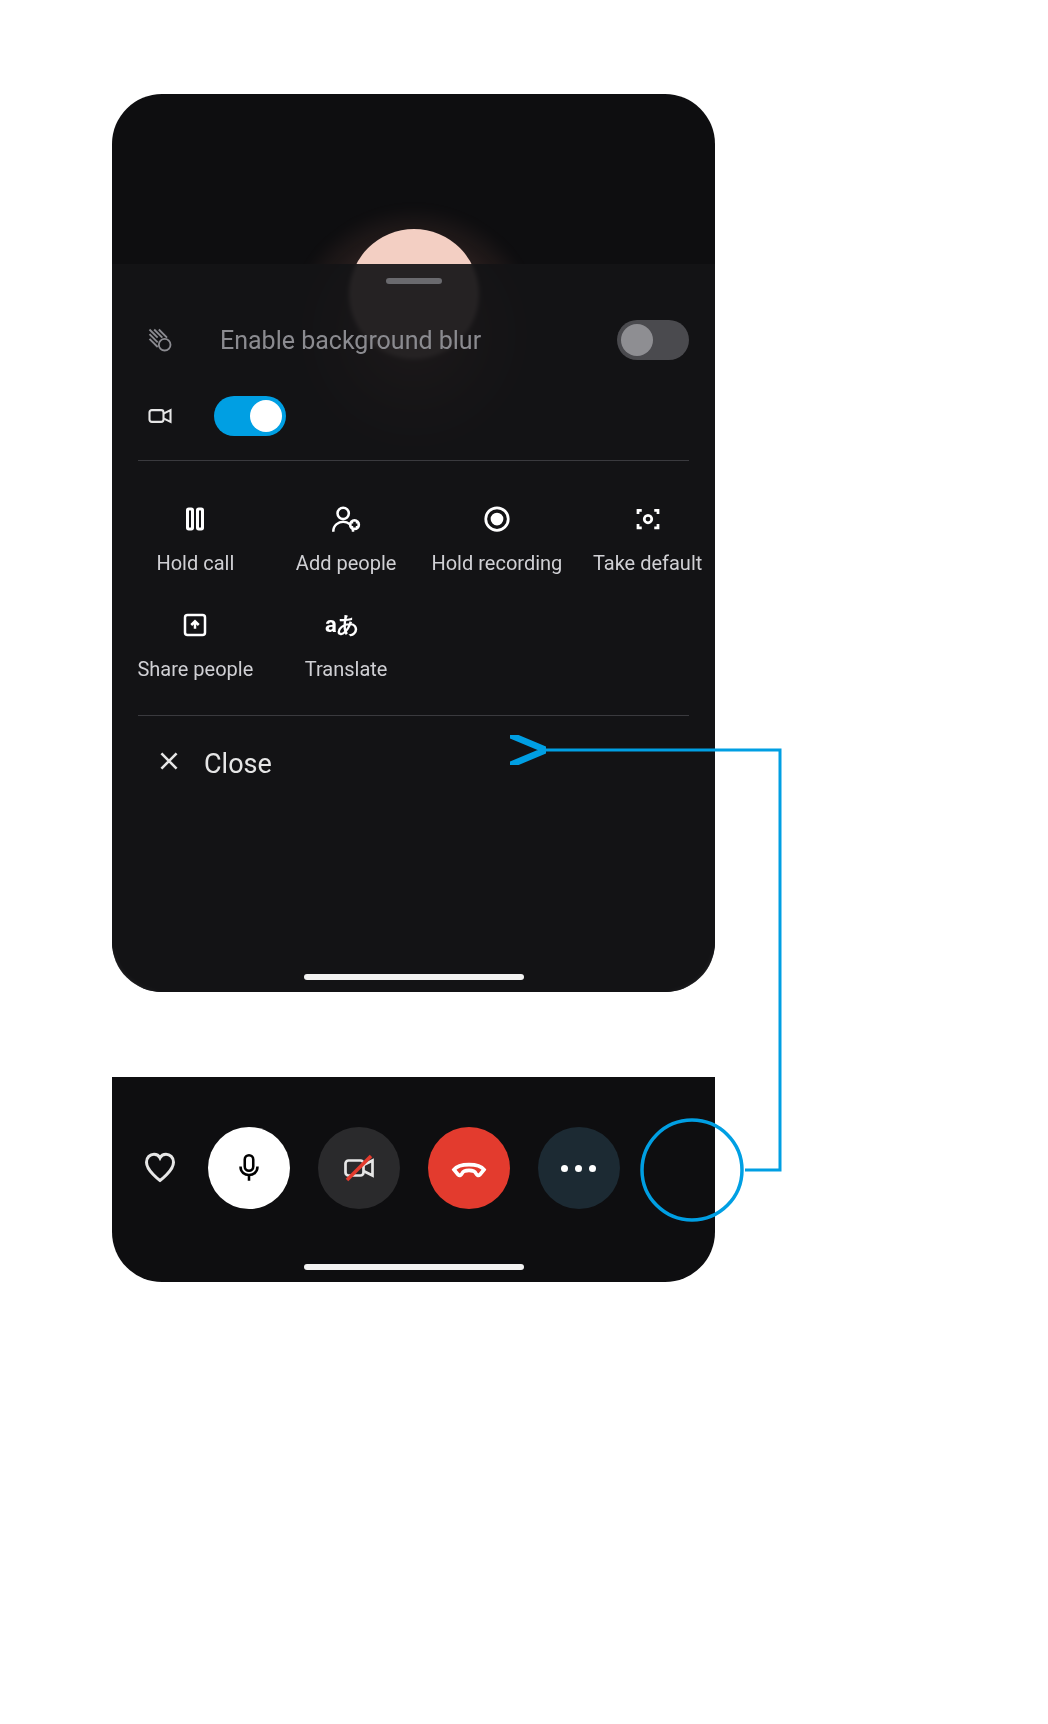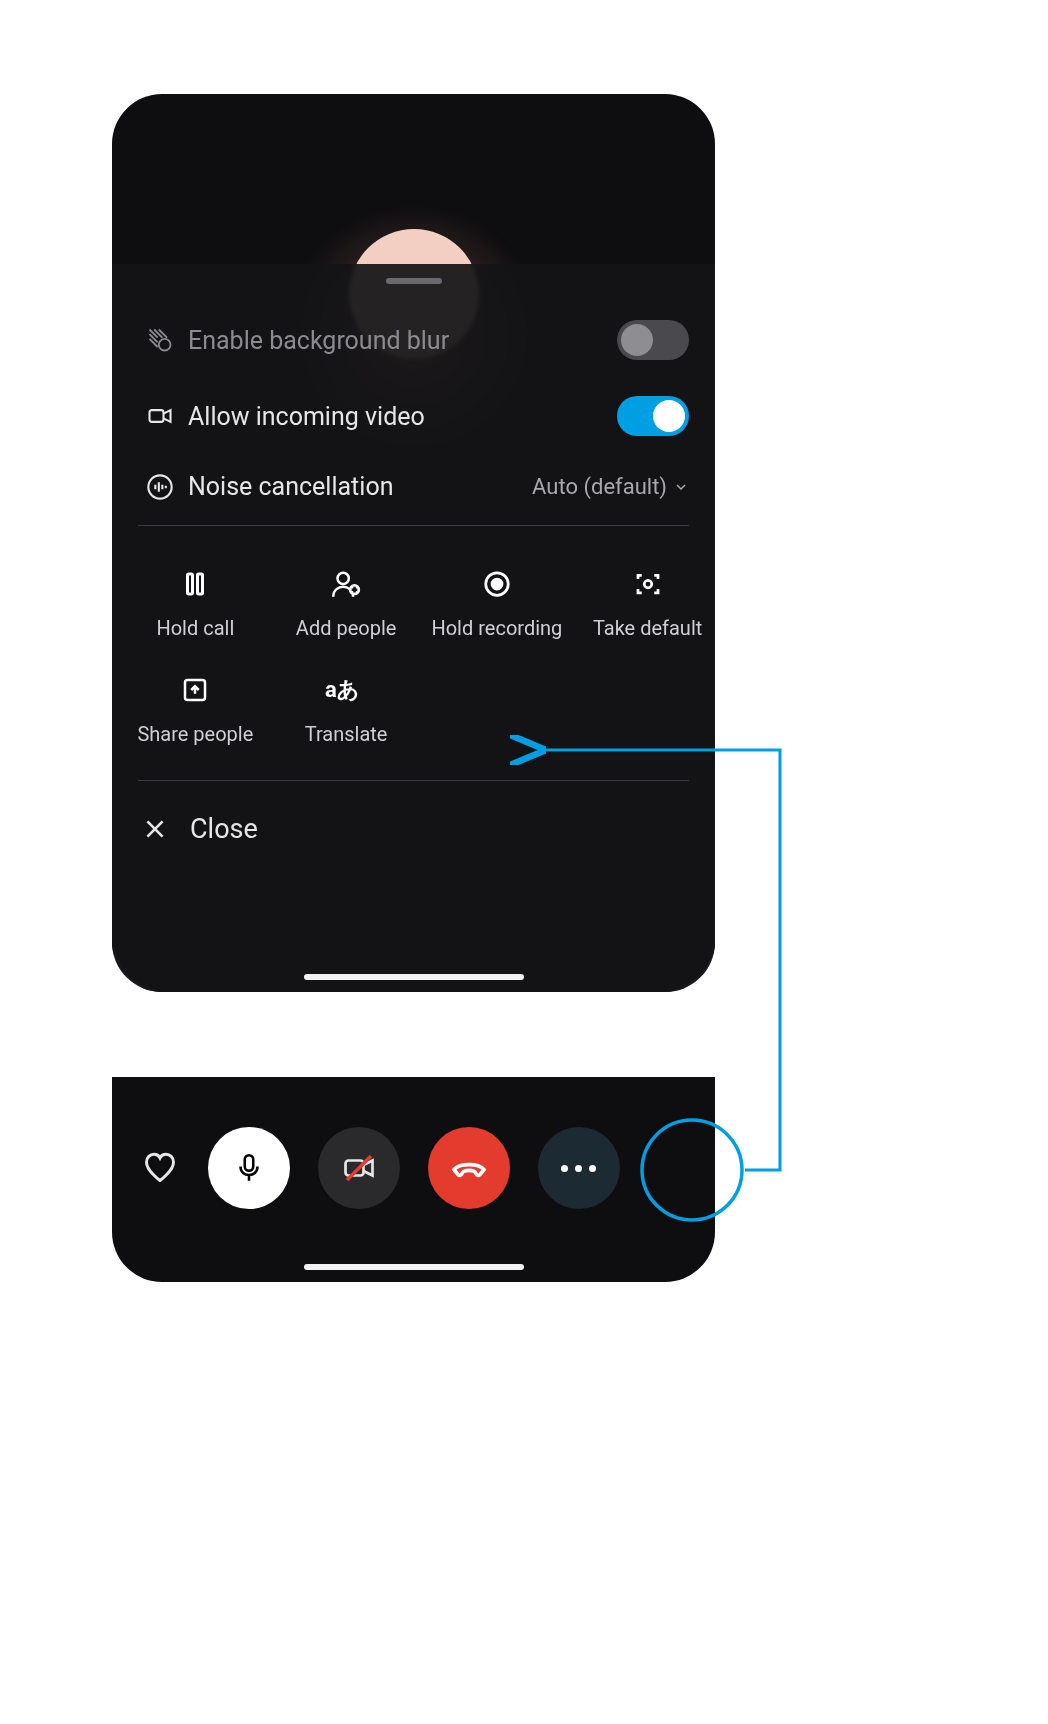--- a/index.html
+++ b/index.html
@@ -61,20 +61,21 @@
     border-radius: 3px;
     margin: 14px auto 18px auto;
   }
 
   .setting-row {
     display: flex;
     align-items: center;
     padding: 18px 26px;
     font-size: 25px;
     color: #e6e6e6;
+    gap: 32px;
   }
   .setting-row.disabled { color: #8b8b90; }
   .setting-row .sicon { width: 44px; display:flex; align-items:center; justify-content:center; }
   .setting-row .slabel { flex: 1; padding-left: 6px; }
   .setting-row .sright { display:flex; align-items:center; gap:6px; color:#a9a9ad; font-size:22px; }
 
   .toggle {
     width: 72px; height: 40px; border-radius: 20px; position: relative;
   }
   .toggle .knob {
@@ -98,22 +99,22 @@
     display:flex; flex-direction:column; align-items:center; justify-content:flex-start;
     padding: 14px 0 18px 16px;
     gap: 14px;
     color:#d0d0d4;
     cursor:pointer;
   }
   .action-item .aicon { height: 36px; display:flex; align-items:center; justify-content:center; }
   .action-item .alabel { font-size: 20px; }
 
   .close-row {
-    display:flex; align-items:center; gap:22px;
-    padding: 26px 30px;
+    display:flex; align-items:flex-start; gap:22px;
+    padding: 26px 44px;
     font-size: 27px;
     color:#e6e6e6;
     cursor:pointer;
   }
 
   .home-indicator {
     position:absolute; bottom:12px; left:50%; transform:translateX(-50%);
     width: 220px; height:6px; border-radius:3px; background:#f2f2f2;
   }
 
@@ -190,43 +191,27 @@
       </span>
     </div>
 
     <div class="setting-row">
       <span class="sicon">
         <svg width="28" height="28" viewBox="0 0 24 24" fill="none" stroke="#e6e6e6" stroke-width="1.8">
           <rect x="3" y="7" width="12" height="10" rx="2"></rect>
           <path d="M15 10 L21 7 V17 L15 14"></path>
         </svg>
       </span>
-      <span class="slabel">Allow incoming video</span>
       <span class="sright">
         <span class="toggle on">
             <span class="knob"></span>
           </span>
       </span>
     </div>
 
-    <div class="setting-row">
-      <span class="sicon">
-        <svg width="28" height="28" viewBox="0 0 24 24" fill="none" stroke="#e6e6e6" stroke-width="1.8">
-          <circle cx="12" cy="12" r="10"></circle>
-          <path d="M8 10 V14 M11 8 V16 M14 10 V14 M17 11 V13"></path>
-        </svg>
-      </span>
-      <span class="slabel">Noise cancellation</span>
-      <span class="sright">
-        <span>Auto (default)</span>
-        <svg width="16" height="16" viewBox="0 0 24 24" fill="none" stroke="#a9a9ad" stroke-width="2.2">
-            <path d="M6 9 L12 15 L18 9"></path>
-          </svg>
-      </span>
-    </div>
 
     <div class="divider"></div>
 
     <div class="action-grid">
 
       <div class="action-item">
         <span class="aicon">
           <svg width="30" height="30" viewBox="0 0 24 24" fill="none" stroke="#ffffff" stroke-width="2.4">
               <rect x="6" y="4" width="4" height="16" rx="1"></rect>
               <rect x="14" y="4" width="4" height="16" rx="1"></rect>

